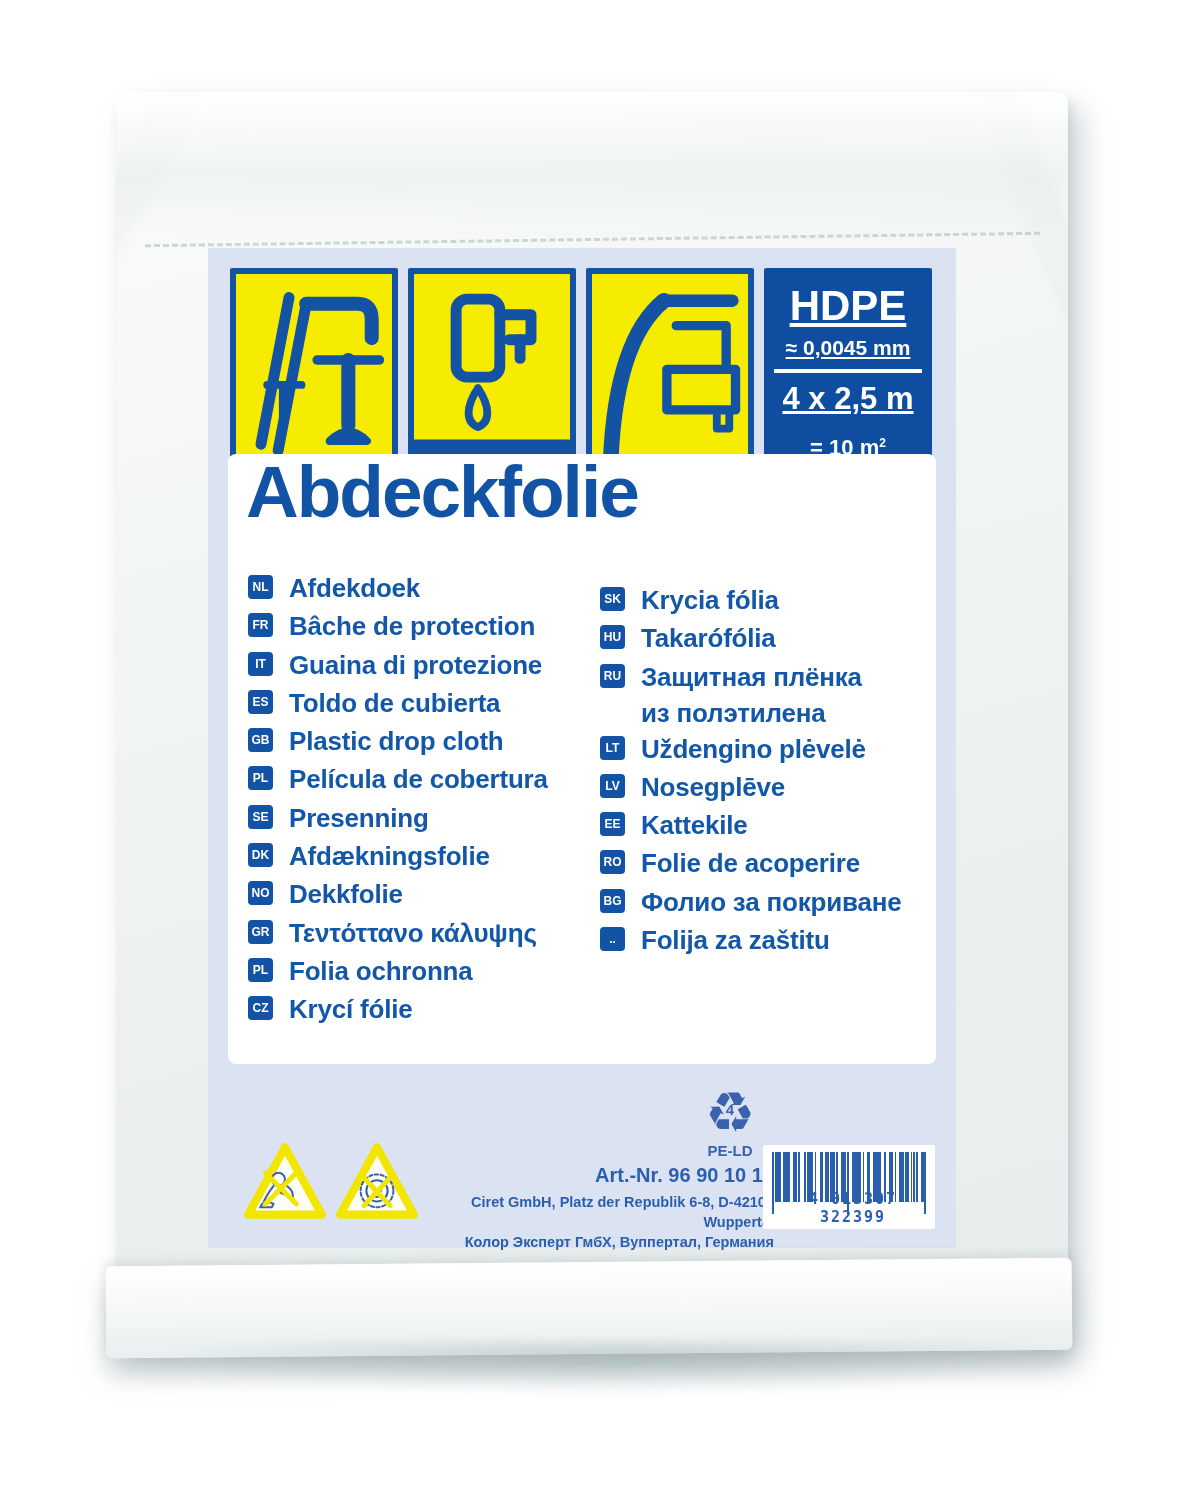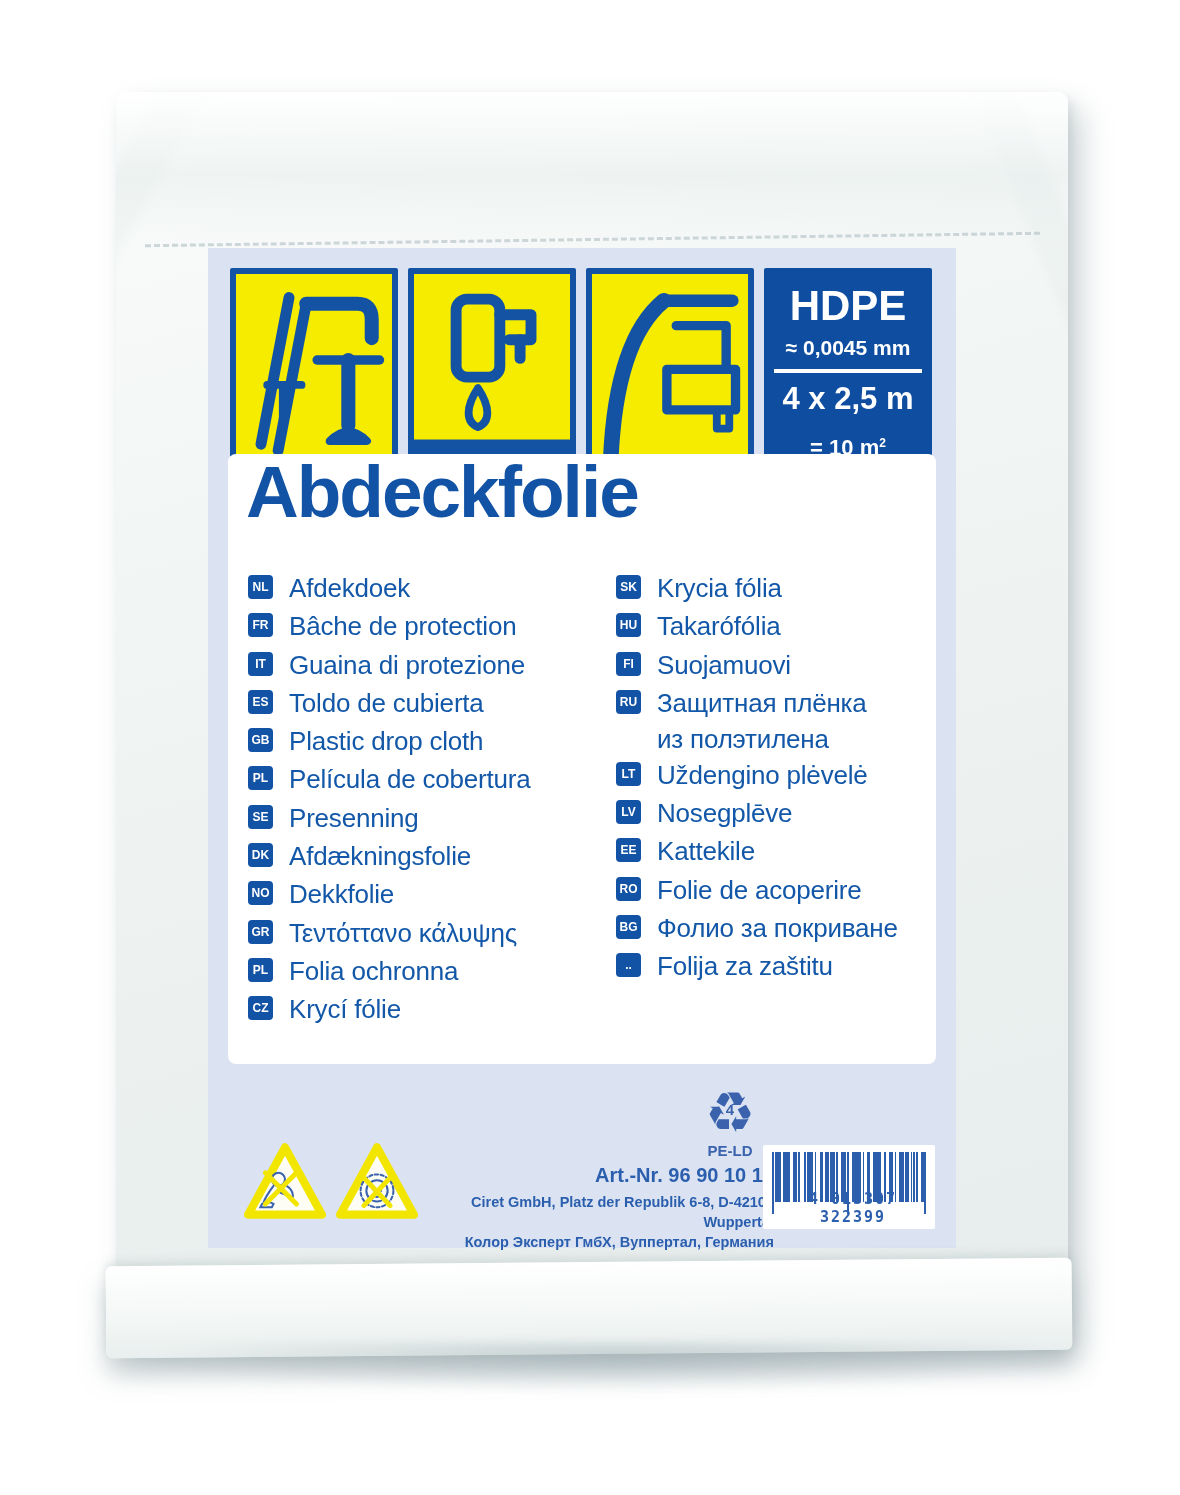--- a/index.html
+++ b/index.html
@@ -39,21 +39,21 @@
   }
 
   
   .label{
     position:absolute;left:208px;top:248px;width:748px;height:1000px;
     background:#dbe3f2;
   }
 
   
   .tiles{position:absolute;left:22px;top:20px;display:flex;gap:10px;}
-  .tile{width:168px;height:212px;box-sizing:border-box;border-radius:2px;}
+  .tile{width:168px;height:212px;box-sizing:border-box;border-radius:2px;text-decoration:underline;}
   .tile.picto{background:#f5ec00;border:6px solid #1453a4;}
   .tile.picto svg{width:100%;height:100%;display:block;}
   .tile.spec{background:#0e4da0;color:#ffffff;text-align:center;}
   .spec-material{font-size:42px;font-weight:bold;letter-spacing:0;margin-top:14px;}
   .spec-thickness{font-size:21px;font-weight:bold;margin-top:6px;}
   .spec-rule{height:4px;background:#ffffff;border:0;margin:9px 10px 8px;}
   .spec-size{font-size:31px;font-weight:bold;}
   .spec-area{font-size:22px;font-weight:bold;margin-top:18px;}
   .spec-area sup{font-size:12px;}
 
@@ -61,29 +61,29 @@
   .whitebox{
     position:absolute;left:20px;top:206px;width:708px;height:610px;
     background:#ffffff;border-radius:8px;
   }
   .title{
     position:absolute;left:18px;top:-4px;
     color:#1253a5;font-size:73px;font-weight:bold;letter-spacing:-2px;
   }
   .col{position:absolute;top:116px;display:flex;flex-direction:column;}
   .col-left{left:20px;width:350px;}
-  .col-right{left:388px;width:316px;}
+  .col-right{left:372px;width:316px;margin-top:12px;}
   .lang-row{display:flex;align-items:flex-start;gap:16px;min-height:38.3px;}
   .badge{
     flex:0 0 auto;width:25px;height:24px;margin-top:5px;border-radius:4px;
     background:#1253a5;color:#ffffff;font-size:12px;font-weight:bold;
     display:flex;align-items:center;justify-content:center;letter-spacing:0;
   }
   .lang-label{
-    color:#1257a8;font-size:26px;font-weight:normal;line-height:36px;
+    color:#1257a8;font-size:26px;font-weight:bold;line-height:36px;
     white-space:pre-line;letter-spacing:-0.2px;
   }
 
   
   .triangle{position:absolute;width:82px;height:90px;}
   .triangle svg{width:100%;height:100%;display:block;}
   .tri-1{left:36px;top:888px;}
   .tri-2{left:128px;top:888px;}
 
   .recycle-wrap{position:absolute;left:479px;top:836px;width:86px;text-align:center;color:#3b63ad;}
@@ -247,24 +247,20 @@
             <div class="lang-row">
               <span class="badge">SK</span>
               <span class="lang-label">Krycia fólia</span>
             </div>
 
             <div class="lang-row">
               <span class="badge">HU</span>
               <span class="lang-label">Takarófólia</span>
             </div>
 
-            <div class="lang-row">
-              <span class="badge">FI</span>
-              <span class="lang-label">Suojamuovi</span>
-            </div>
 
             <div class="lang-row">
               <span class="badge">RU</span>
               <span class="lang-label">Защитная плёнка
 из полэтилена</span>
             </div>
 
             <div class="lang-row">
               <span class="badge">LT</span>
               <span class="lang-label">Uždengino plėvelė</span>

